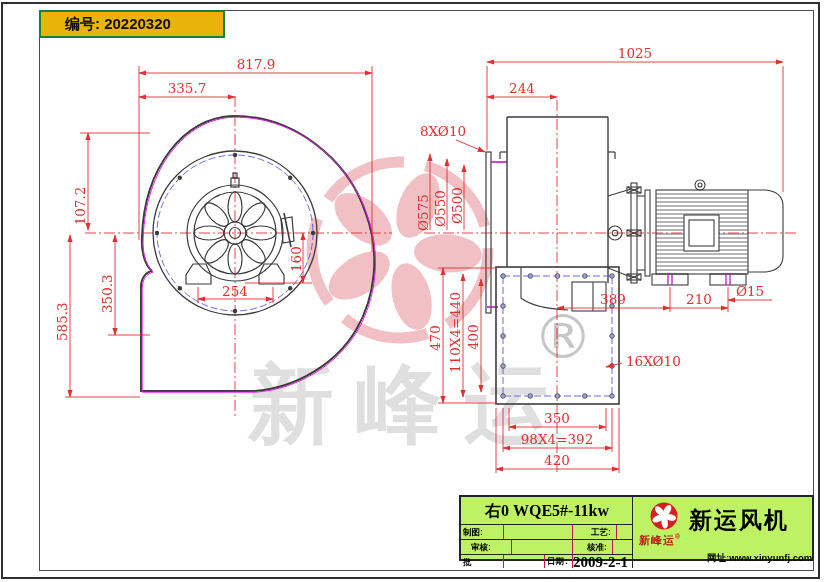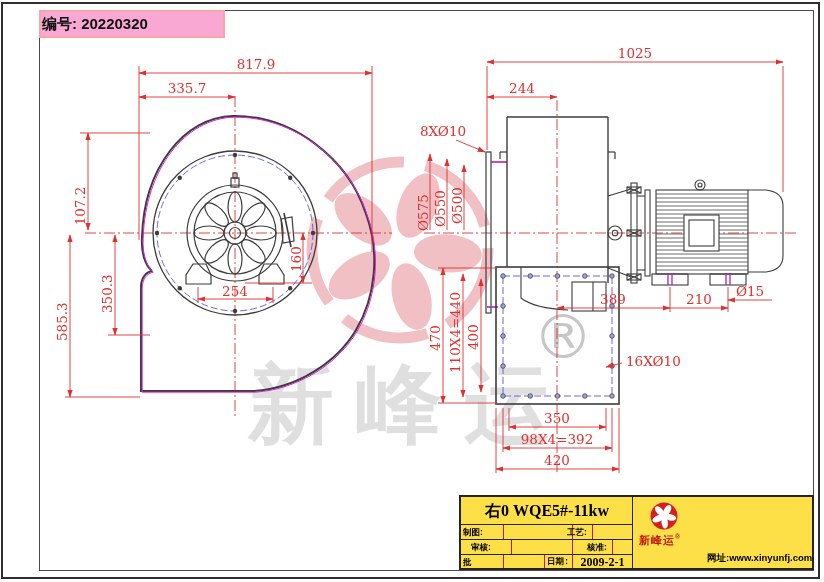--- a/index.html
+++ b/index.html
@@ -1,33 +1,33 @@
 <!DOCTYPE html>
 <html><head>
 <meta charset="utf-8">
 <style>
   html,body{margin:0;padding:0;background:#fff;}
   #sheet{position:relative;width:824px;height:582px;background:#fff;overflow:hidden;
          font-family:"Liberation Sans",sans-serif;}
   .abs{position:absolute;}
   #outer-border{left:1px;top:2px;width:819px;height:577px;border:2px solid #2f2f2f;box-sizing:border-box;}
   #inner-frame{left:39px;top:10px;width:775px;height:561px;border:1.5px solid #4a4a4a;box-sizing:border-box;}
-  #serial-box{left:39px;top:10px;width:186px;height:28px;border:2px solid #fca5a5;box-sizing:border-box;
-              background:#f9a8d4;font-size:15px;font-weight:bold;color:#111;line-height:24px;padding-left:1px;}
+  #serial-box{left:39px;top:10px;width:186px;height:28px;border:2px solid #15803d;box-sizing:border-box;
+              background:#eab308;font-size:15px;font-weight:bold;color:#111;line-height:24px;padding-left:24px;}
   
-  #title-block{left:459px;top:495px;width:355px;height:75px;border:2px solid #242424;box-sizing:border-box;background:#fde047;}
+  #title-block{left:459px;top:495px;width:355px;height:66px;border:2px solid #242424;box-sizing:border-box;background:#bef264;}
   #tb-left{left:0;top:0;width:172px;height:71px;border-right:1.5px solid #242424;box-sizing:border-box;}
   #tb-title{left:0;top:0;width:172px;height:28px;border-bottom:1.5px solid #242424;box-sizing:border-box;
             text-align:center;font-weight:bold;font-size:16px;line-height:27px;color:#000;
             font-family:"Liberation Serif",serif;}
   .tb-row{left:0;width:172px;height:15px;border-bottom:1px solid #242424;box-sizing:border-box;}
   .tb-cell{position:absolute;top:0;height:100%;border-right:1px solid #be185d;box-sizing:border-box;
            font-size:8.5px;color:#000;line-height:14px;padding-left:2px;font-weight:bold;}
   .tb-cell.last{border-right:none;}
-  #tb-date-val{font-size:12px;font-family:"Liberation Serif",serif;text-align:center;padding-left:0;}
+  #tb-date-val{font-size:15px;font-family:"Liberation Serif",serif;padding-left:0;}
   #company{left:172px;top:0;width:181px;height:71px;}
   #company-name{left:56px;top:8px;font-size:23px;font-weight:bold;color:#000;letter-spacing:2px;
                 font-family:"DejaVu Sans",sans-serif;}
   #company-brand{left:6px;top:36px;font-size:11px;font-weight:bold;color:#c41818;letter-spacing:1px;}
   #company-brand sup{font-size:7px;}
   #company-url{left:38px;top:55px;font-size:9.5px;font-weight:bold;color:#000;margin-left:36px;}
   svg text{font-family:"DejaVu Serif","Liberation Serif",serif;}
 </style>
 </head>
 <body>
@@ -292,21 +292,21 @@
 <div id="serial-box" class="abs">
   <span>编号: 20220320</span>
 </div>
 
 <div id="title-block" class="abs">
   <div id="tb-left" class="abs">
     <div id="tb-title" class="abs">右0 WQE5#-11kw</div>
     <div class="tb-row abs" style="top:28px;">
       <div class="tb-cell" style="left:0;width:43px;">制图:</div>
       <div class="tb-cell" style="left:43px;width:69px;"></div>
-      <div class="tb-cell" style="left:104px;width:28px;">工艺:</div>
+      <div class="tb-cell" style="left:128px;width:28px;">工艺:</div>
       <div class="tb-cell last" style="left:140px;width:31px;"></div>
     </div>
     <div class="tb-row abs" style="top:43px;">
       <div class="tb-cell" style="left:8px;width:43px;">审核:</div>
       <div class="tb-cell" style="left:43px;width:69px;"></div>
       <div class="tb-cell" style="left:124px;width:28px;">核准:</div>
       <div class="tb-cell last" style="left:140px;width:31px;"></div>
     </div>
     <div class="tb-row abs" style="top:58px;height:13px;border-bottom:none;">
       <div class="tb-cell" style="left:0;width:43px;">批</div>
@@ -323,17 +323,18 @@
         <ellipse cx="0" cy="-6.5" rx="3.2" ry="6" transform="rotate(102)"></ellipse>
         <ellipse cx="0" cy="-6.5" rx="3.2" ry="6" transform="rotate(174)"></ellipse>
         <ellipse cx="0" cy="-6.5" rx="3.2" ry="6" transform="rotate(246)"></ellipse>
         <ellipse cx="0" cy="-6.5" rx="3.2" ry="6" transform="rotate(318)"></ellipse>
         <circle r="2.4"></circle>
       </g>
     </svg>
     <div id="company-brand" class="abs">
       <span>新峰运</span><sup>®</sup>
     </div>
+    <div id="company-name" class="abs">新运风机</div>
     <div id="company-url" class="abs">网址:www.xinyunfj.com</div>
   </div>
 </div>
 
 </div>
 
 </body></html>

